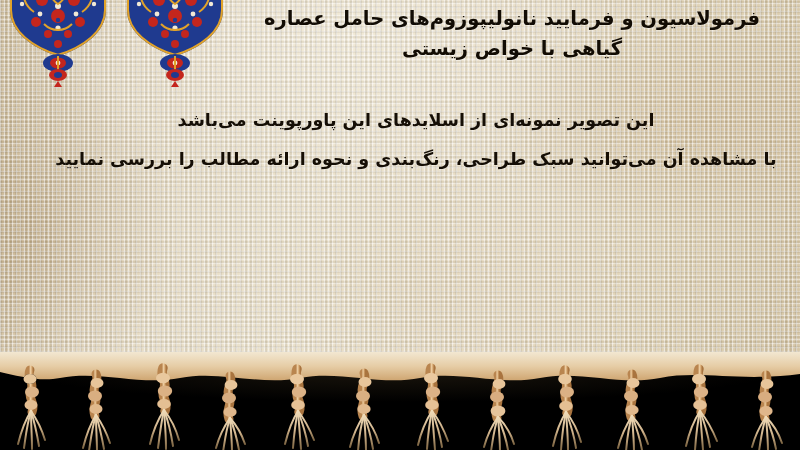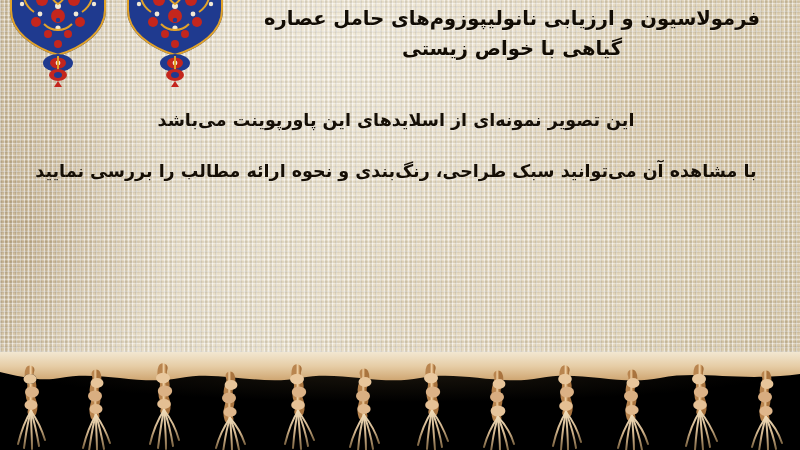--- a/index.html
+++ b/index.html
@@ -90,32 +90,32 @@
     text-align: center;
     color: #120c04;
     font-size: 19.5px;
     font-weight: bold;
     line-height: 1.55;
     letter-spacing: 0;
     text-shadow: 0 1px 0 rgba(255,255,255,.30);
   }
   .body-block {
     position: absolute;
-    left: 16px;
+    left: 36px;
     top: 112px;
     width: 760px;
     text-align: center;
     color: #150e05;
     font-size: 17.5px;
     line-height: 1;
     font-weight: bold;
     text-shadow: 0 1px 0 rgba(255,255,255,.26);
   }
   .body-line { display: block; }
-  .body-line + .body-line { margin-top: 33px; }
+  .body-line + .body-line { margin-top: 21px; }
 
   
   .black-band {
     position: absolute;
     left: 0; top: 372px;
     width: 800px; height: 78px;
     background:
       radial-gradient(ellipse 500px 40px at 400px 0px, rgba(30,24,14,.85), rgba(0,0,0,0) 75%),
       #000000;
   }
@@ -265,21 +265,21 @@
         <ellipse cx="50" cy="93" rx="8" ry="5.5" fill="#c4261d"></ellipse>
         <circle cx="50" cy="93" r="2.4" fill="#f2e9d5"></circle>
         <path d="M50,86 L50,100" stroke="#e0a22a" stroke-width="2"></path>
         <ellipse cx="50" cy="105" rx="9" ry="6" fill="#c4261d"></ellipse>
         <ellipse cx="50" cy="105" rx="4" ry="3" fill="#1f3a8f"></ellipse>
         <path d="M50,111 L46,117 L54,117 Z" fill="#c4261d"></path>
       </g>
     </svg>
   </div>
 
-  <div class="title">فرمولاسیون و ارزیابی نانولیپوزوم‌های حامل عصاره گیاهی با خواص زیستی</div>
+  <div class="title">فرمولاسیون و فرمایید نانولیپوزوم‌های حامل عصاره گیاهی با خواص زیستی</div>
 
   <div class="body-block">
     <span class="body-line">این تصویر نمونه‌ای از اسلایدهای این پاورپوینت می‌باشد</span>
     <span class="body-line">با مشاهده آن می‌توانید سبک طراحی، رنگ‌بندی و نحوه ارائه مطالب را بررسی نمایید</span>
   </div>
 
   <div class="black-band"></div>
 
   <div class="fringe-layer">
     <svg width="800" height="98" viewBox="0 0 800 98">

